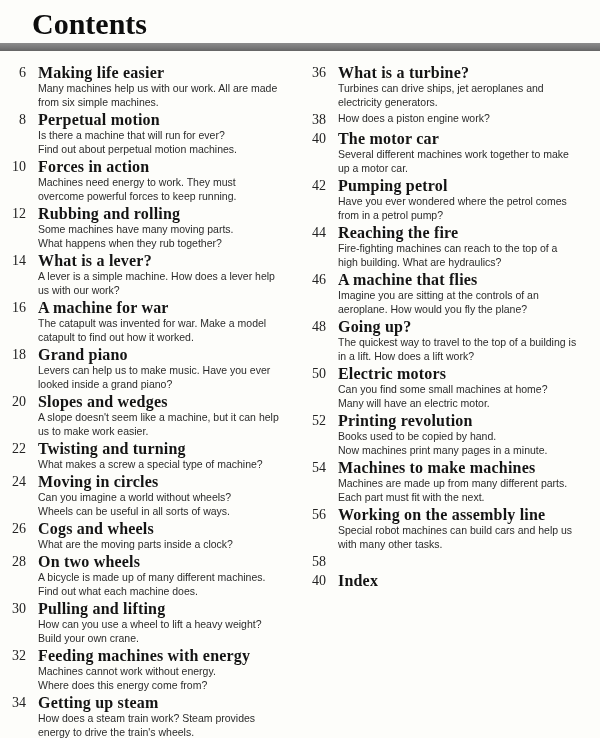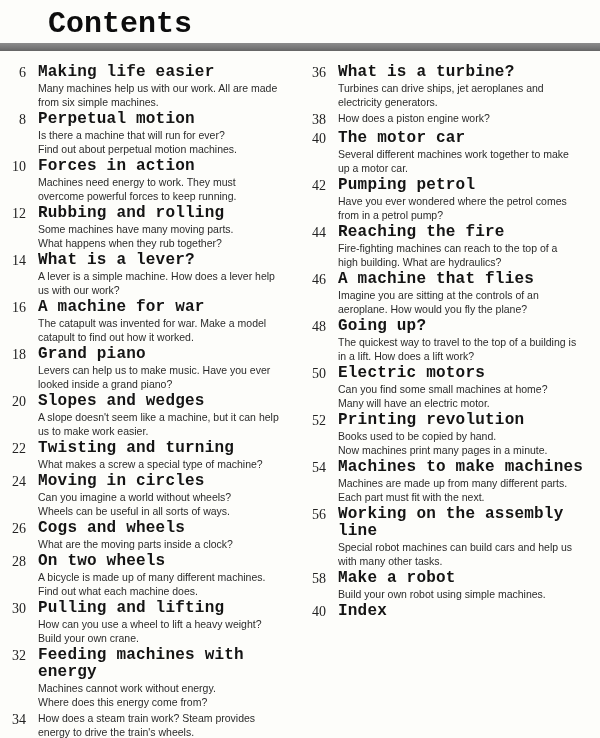--- a/index.html
+++ b/index.html
@@ -11,22 +11,22 @@
       position: relative;
       width: 600px;
       height: 738px;
       background: #fdfdfa;
       overflow: hidden;
       font-family: "Liberation Sans", sans-serif;
       color: #1a1a1a;
     }
     .page-title {
       margin: 0;
-      padding: 7px 0 0 48px;
-      font-family: Liberation Mono, monospace;
+      padding: 7px 0 0 32px;
+      font-family: Liberation Serif, serif;
       font-weight: bold;
       font-size: 30px;
       letter-spacing: 0px;
       color: #0d0d0d;
       line-height: 34px;
     }
     .header-rule {
       margin-top: 2px;
       height: 8px;
       width: 600px;
@@ -51,21 +51,21 @@
       font-family: "Liberation Serif", serif;
       font-size: 14px;
       line-height: 17px;
       color: #222222;
     }
     .entry-body {
       margin-left: 12px;
       width: 258px;
     }
     .entry-title {
-      font-family: Liberation Mono, monospace;
+      font-family: Liberation Serif, serif;
       font-weight: bold;
       font-size: 16px;
       line-height: 17px;
       color: #141414;
       letter-spacing: 0.2px;
     }
     .entry-desc {
       font-family: Liberation Sans, sans-serif;
       font-size: 10.5px;
       line-height: 14px;
@@ -191,20 +191,21 @@
         <div class="num">32</div>
         <div class="entry-body">
           <div class="entry-title">Feeding machines with energy</div>
           <div class="entry-desc">Machines cannot work without energy.
 Where does this energy come from?</div>
         </div>
       </div>
       <div class="entry">
         <div class="num">34</div>
         <div class="entry-body">
+          <div class="entry-title">Getting up steam</div>
           <div class="entry-desc">How does a steam train work? Steam provides
 energy to drive the train's wheels.</div>
         </div>
       </div>
     </div>
 
     <div class="col">
       <div class="entry">
         <div class="num">36</div>
         <div class="entry-body">
@@ -286,24 +287,20 @@
       <div class="entry">
         <div class="num">56</div>
         <div class="entry-body">
           <div class="entry-title">Working on the assembly line</div>
           <div class="entry-desc">Special robot machines can build cars and help us
 with many other tasks.</div>
         </div>
       </div>
       <div class="entry">
         <div class="num">58</div>
-        <div class="entry-body">
-          <div class="entry-title">Make a robot</div>
-          <div class="entry-desc">Build your own robot using simple machines.</div>
-        </div>
       </div>
       <div class="entry">
         <div class="num">40</div>
         <div class="entry-body">
           <div class="entry-title">Index</div>
 
         </div>
       </div>
     </div>
 

